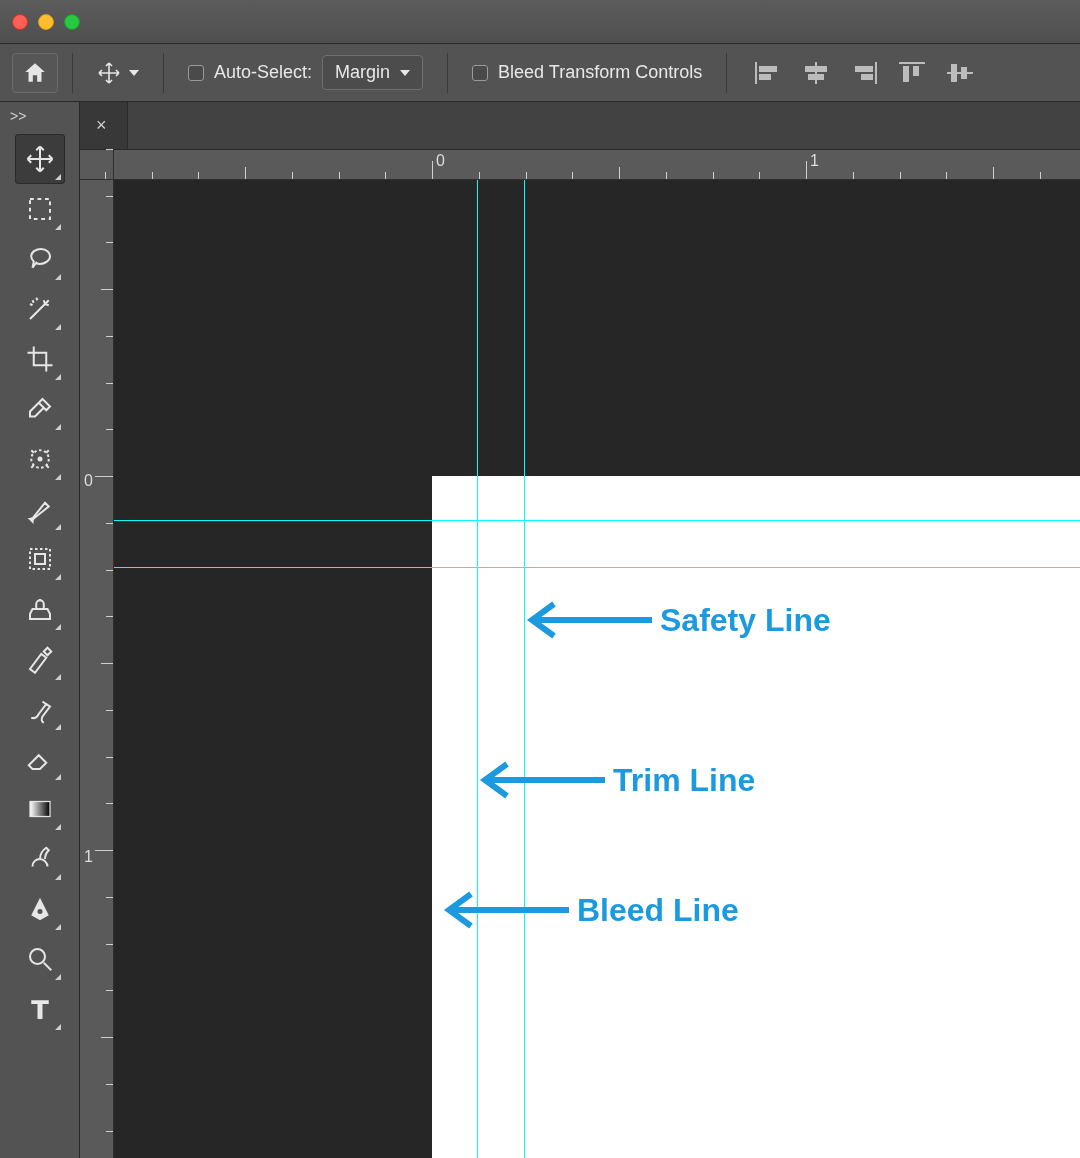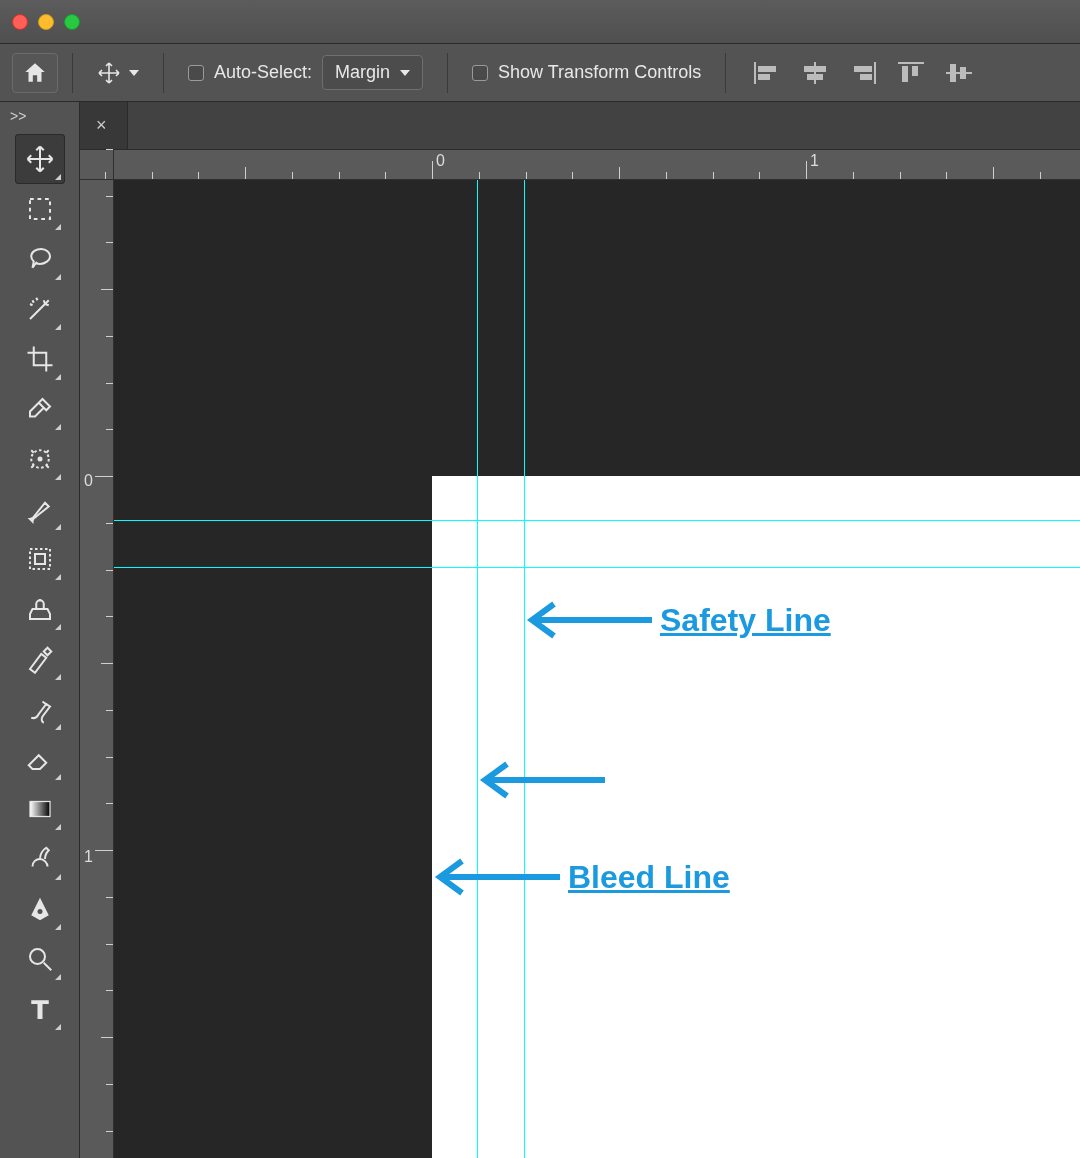--- a/index.html
+++ b/index.html
@@ -91,21 +91,21 @@
 
   
   .canvas-wrap{ position:absolute; left:34px; top:30px; right:0; bottom:0; overflow:hidden;}
   .page{ position:absolute; background:#ffffff; box-shadow:none;}
   .guide-v{ position:absolute; top:0; bottom:0; width:1px; background:var(--guide);}
   .guide-h{ position:absolute; left:0; right:0; height:1px; background:var(--guide);}
 
   
   .annot{ position:absolute; display:flex; align-items:center; gap:6px; color:var(--accent-blue); font-weight:700; font-size:32px;}
   .annot .arrow{ display:block;}
-  .annot .lbl{ white-space:nowrap;text-decoration:underline; }
+  .annot .lbl{ white-space:nowrap; }
 
   
   .ico-stroke{ stroke:#e6e6e6; stroke-width:1.6; fill:none; }
   .ico-fill{ fill:#e6e6e6; }
 </style>
 </head>
 <body>
 
 <div class="titlebar">
   <div class="traffic-lights">
@@ -136,21 +136,21 @@
     <span class="opt-label">Auto-Select:</span>
     <div class="select">
       <span>Margin</span>
       <span class="dd-caret"></span>
     </div>
   </div>
   <div class="opt-sep"></div>
 
   <div class="opt-group">
     <span class="checkbox"></span>
-    <span class="opt-label">Show Transform Controls</span>
+    <span class="opt-label">Bleed Transform Controls</span>
   </div>
   <div class="opt-sep"></div>
 
   <div class="align-icons" id="align-icons">
       <div class="align-ic">
         <div class="bar" style="left: 0px; top: 0px; width: 2px; height: 22px;"></div>
         <div class="bar" style="left: 4px; top: 4px; width: 18px; height: 6px;"></div>
         <div class="bar" style="left: 4px; top: 12px; width: 12px; height: 6px;"></div>
       </div>
       <div class="align-ic">
@@ -378,22 +378,23 @@
               <line x1="10" y1="20" x2="128" y2="20" stroke="#1b9ae0" stroke-width="6"></line>
               <polyline points="30,4 8,20 30,36" fill="none" stroke="#1b9ae0" stroke-width="6"></polyline>
             </svg>
             <span class="lbl">Safety Line</span>
           </div>
           <div class="annot" style="left: 363px; top: 600px; transform: translateY(-20px);">
             <svg width="130" height="40" viewBox="0 0 130 40" class="arrow">
               <line x1="10" y1="20" x2="128" y2="20" stroke="#1b9ae0" stroke-width="6"></line>
               <polyline points="30,4 8,20 30,36" fill="none" stroke="#1b9ae0" stroke-width="6"></polyline>
             </svg>
+            <span class="lbl">Trim Line</span>
           </div>
-          <div class="annot" style="left: 318px; top: 697px; transform: translateY(-20px);">
+          <div class="annot" style="left: 318px; top: 730px; transform: translateY(-20px); padding-left: 9px;">
             <svg width="130" height="40" viewBox="0 0 130 40" class="arrow">
               <line x1="10" y1="20" x2="128" y2="20" stroke="#1b9ae0" stroke-width="6"></line>
               <polyline points="30,4 8,20 30,36" fill="none" stroke="#1b9ae0" stroke-width="6"></polyline>
             </svg>
             <span class="lbl">Bleed Line</span>
           </div>
         </div>
     </div>
   </div>
 </div>

